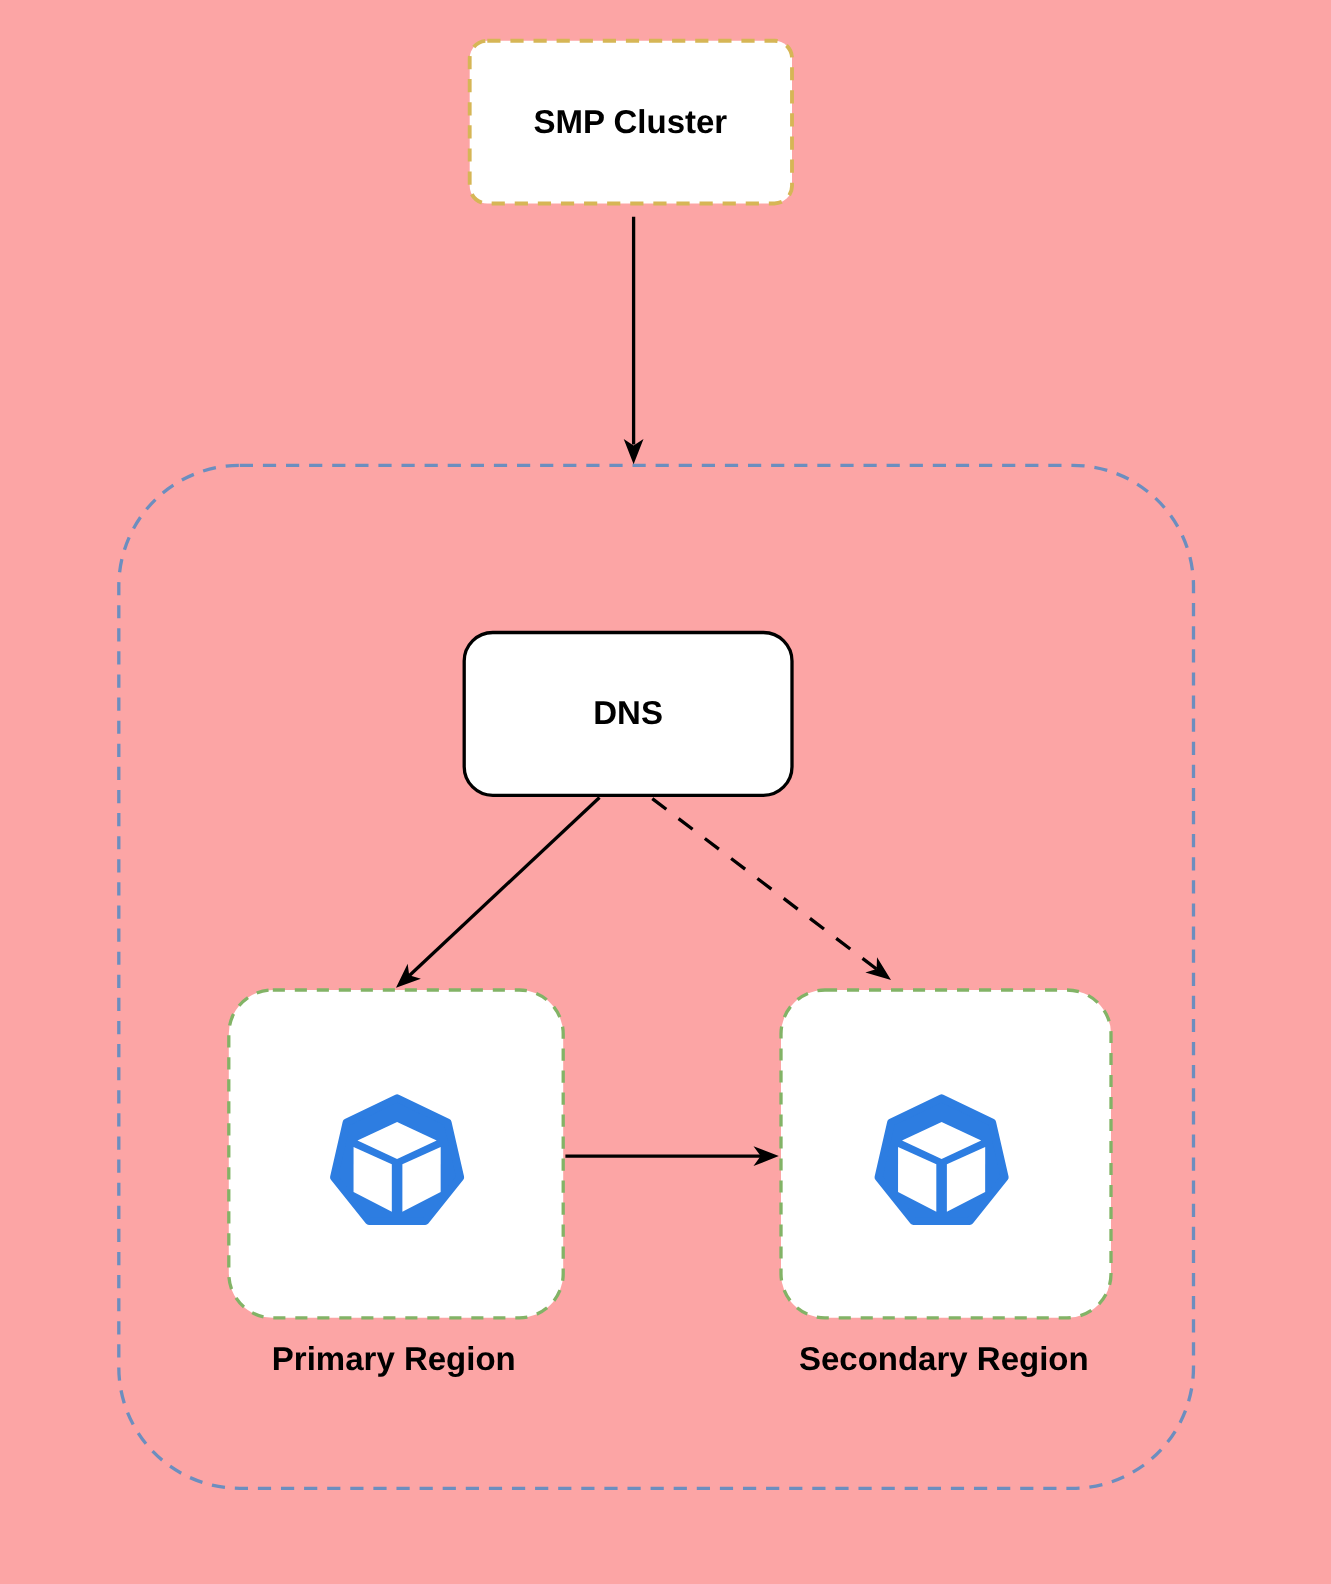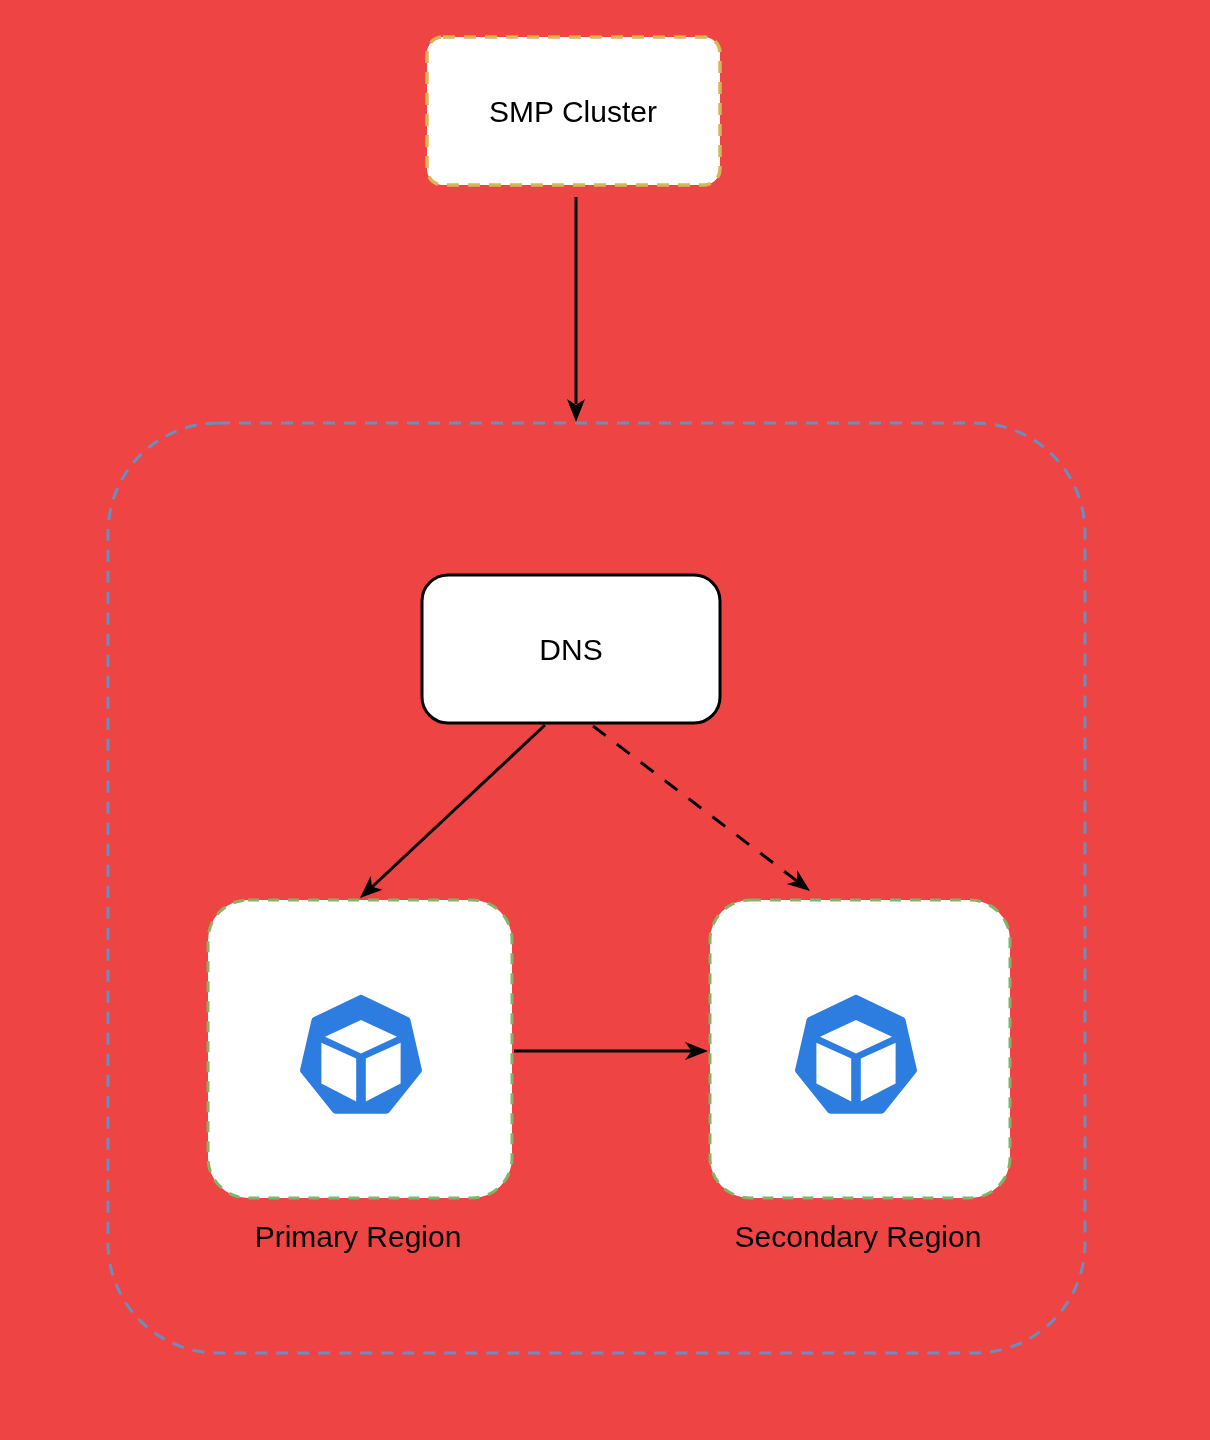--- a/index.html
+++ b/index.html
@@ -5,22 +5,23 @@
   html, body {
     margin: 0;
     padding: 0;
     background: #ffffff;
     font-family: "Liberation Sans", sans-serif;
   }
   .canvas {
     position: relative;
     width: 1210px;
     height: 1440px;
-    background: #ef4444;
+    background: #fca5a5;
     overflow: hidden;
+    font-weight: bold;
   }
   svg { display: block; }
   .node-label {
     font-family: "Liberation Sans", sans-serif;
     font-size: 30px;
     text-anchor: middle;
   }
   .dashed-box { fill: #ffffff; }
   .edge-line { fill: none; }
 </style>

